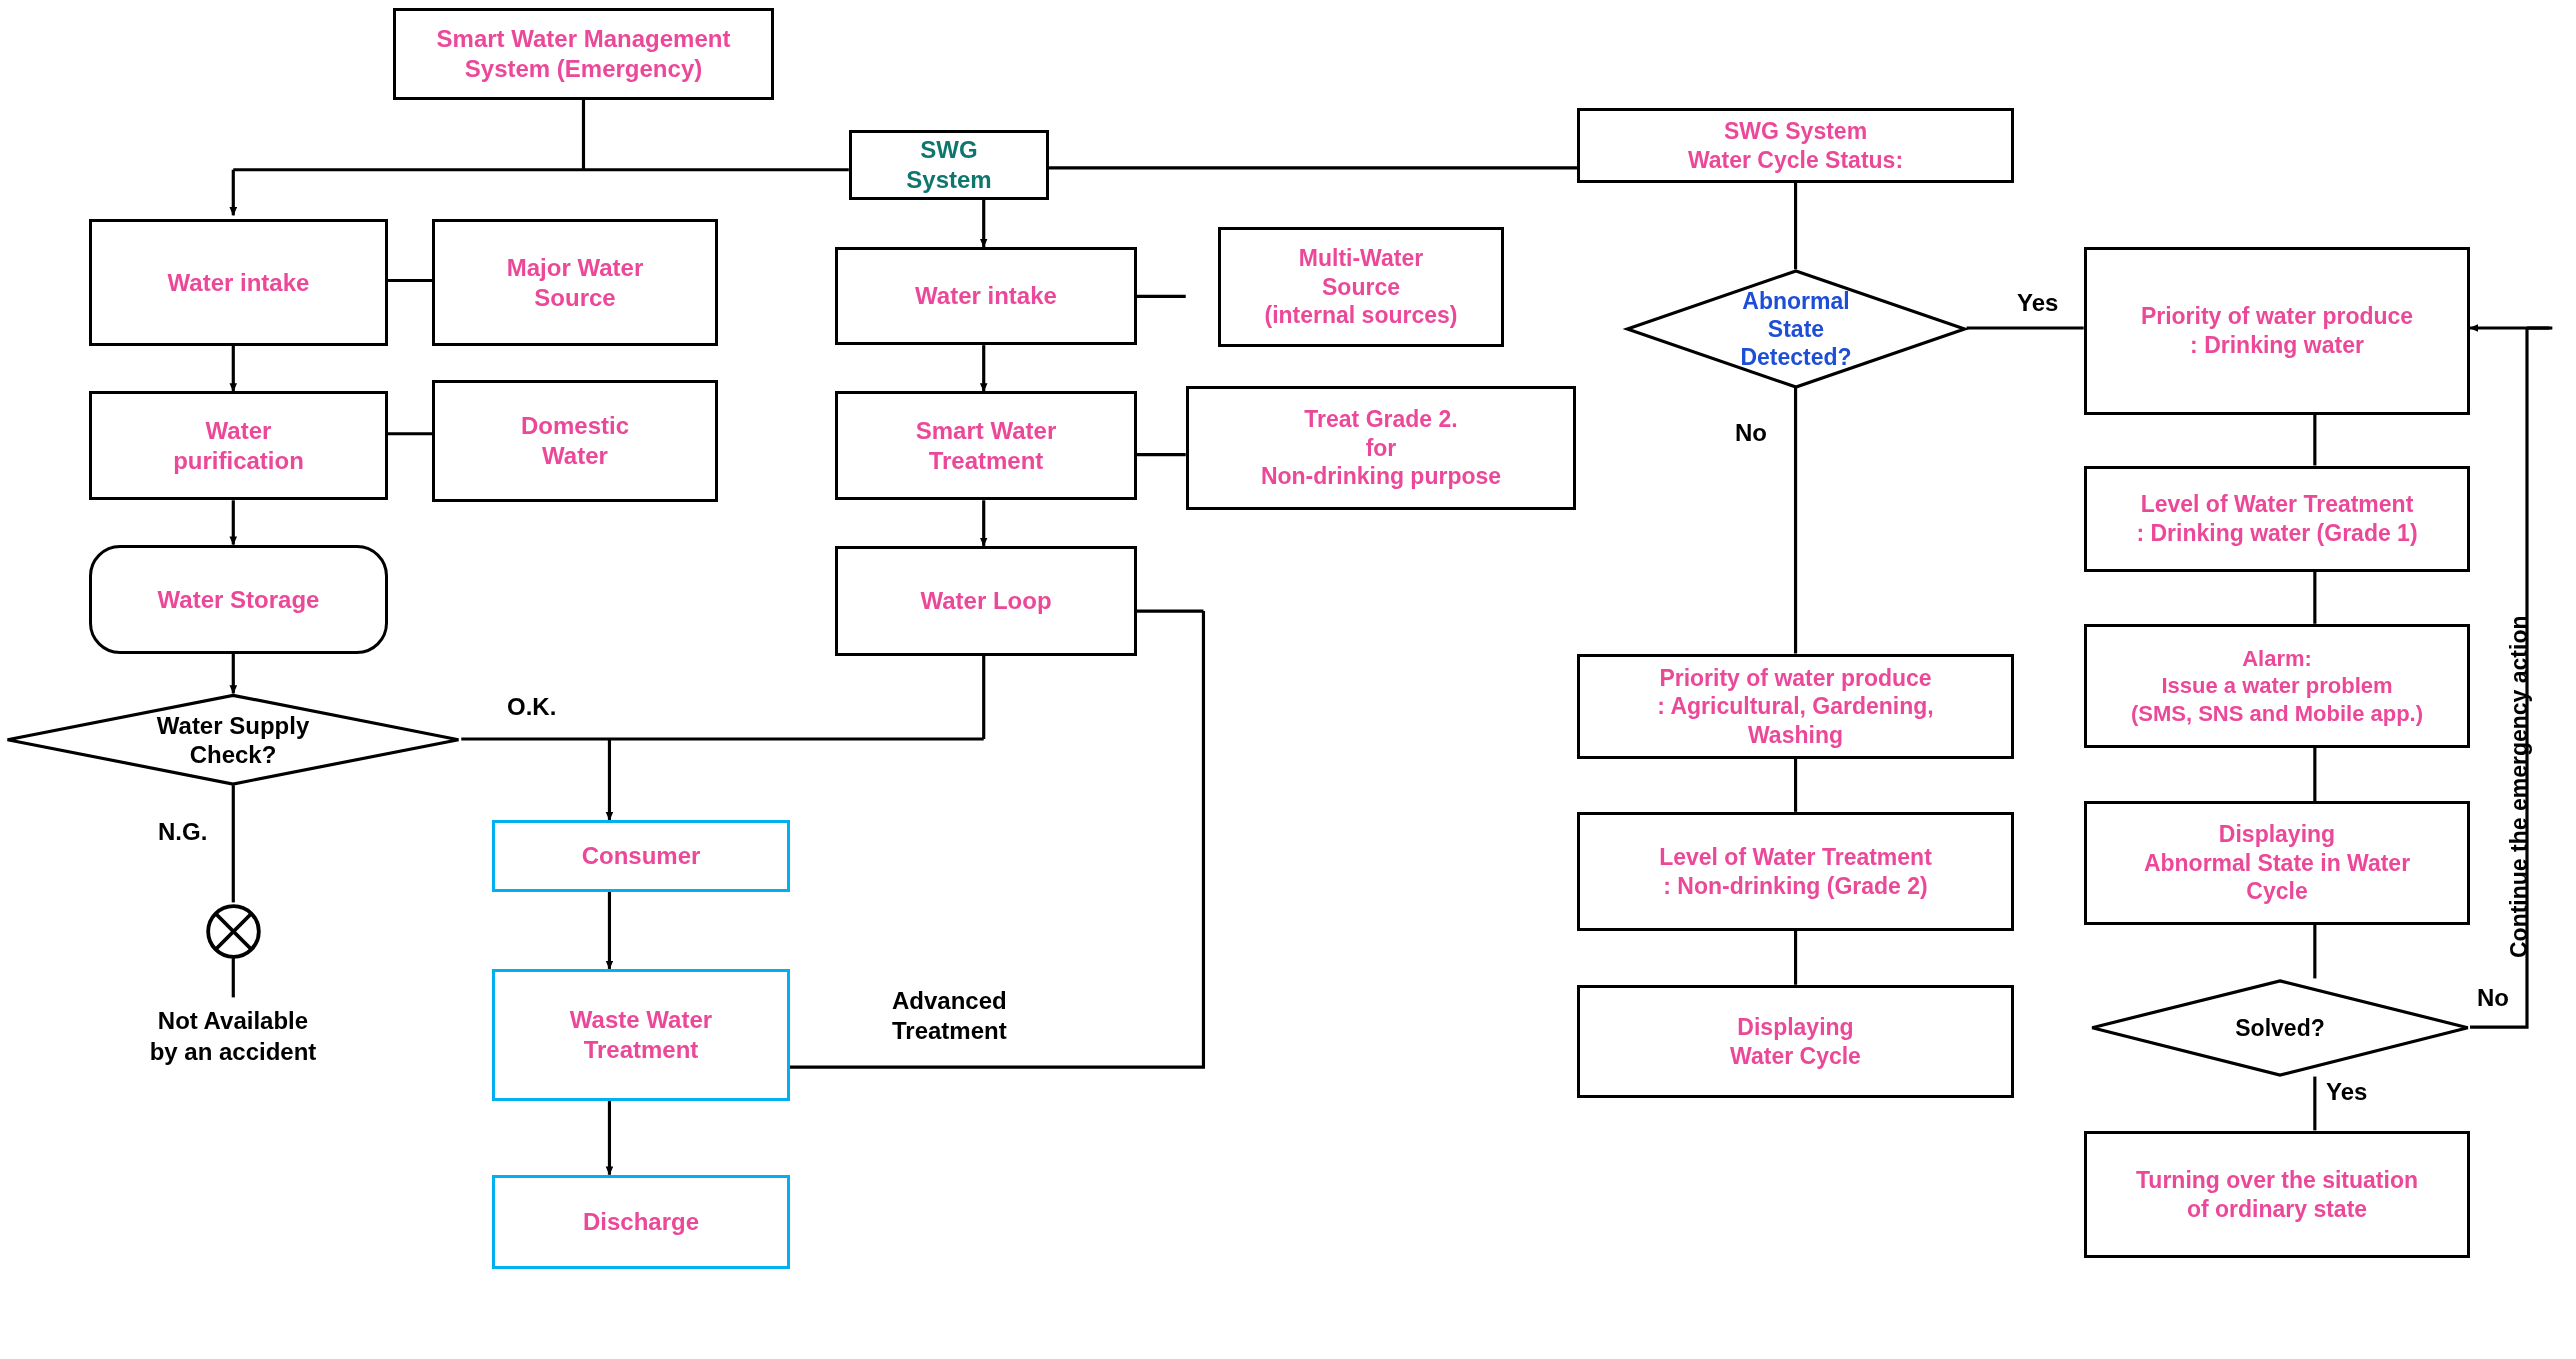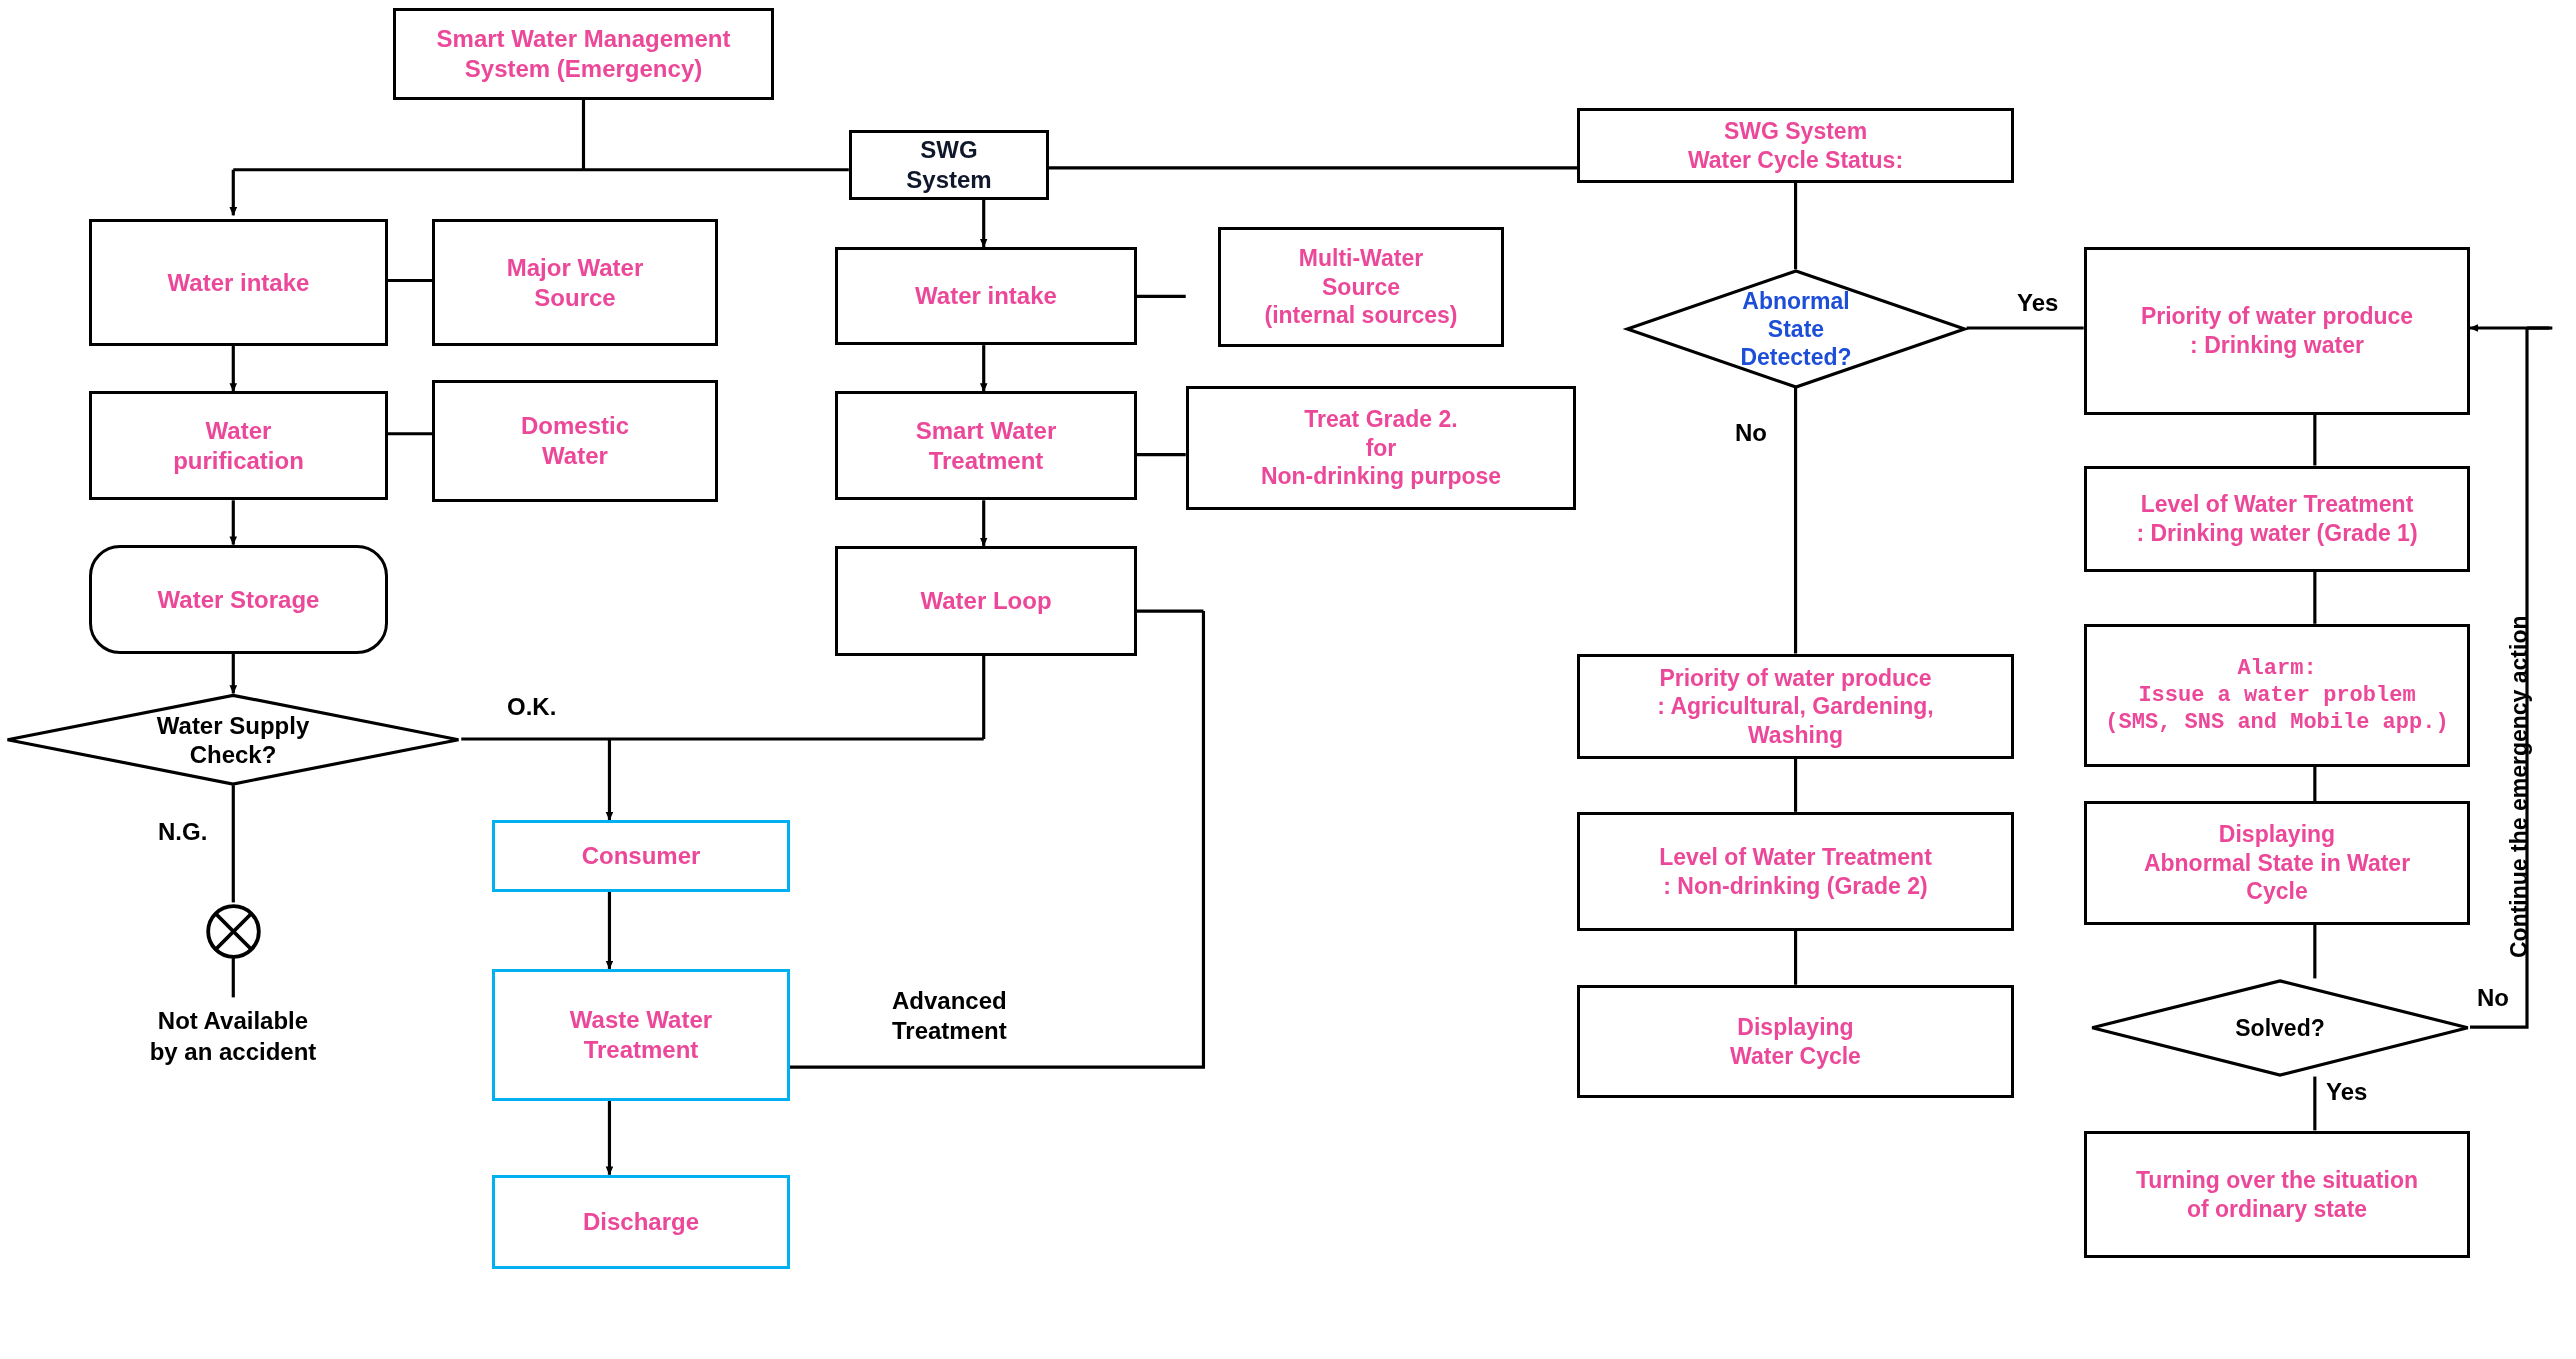--- a/index.html
+++ b/index.html
@@ -39,21 +39,21 @@
     color: #ec4899;
     line-height: 1.24;
     padding: 2.5px 6.3px;
     z-index: 3;
   }
   .node.cyan {
     border-color: #00b0f0;
     margin-left: 32px;
   }
   .node.red-text {
-    color: #0f172a;
+    color: #0f766e;
   }
   .node .txt {
     white-space: pre-line;
     width: 100%;
   }
   .diamond-wrap {
     position: absolute;
     z-index: 3;
   }
   .diamond-wrap svg {
@@ -311,21 +311,21 @@
   <div class="node" style="left:2084px; top:247px; width:386px; height:168px; font-size:23px;">
     <span class="txt">Priority of water produce
 : Drinking water</span>
   </div>
 
   <div class="node" style="left:2084px; top:466px; width:386px; height:106px; font-size:23px;">
     <span class="txt">Level of Water Treatment
 : Drinking water (Grade 1)</span>
   </div>
 
-  <div class="node" style="left:2084px; top:624px; width:386px; height:143px; font-size:22px;font-family:Liberation Mono, monospace;">
+  <div class="node" style="left:2084px; top:624px; width:386px; height:124px; font-size:22px;">
     <span class="txt">Alarm:
 Issue a water problem
 (SMS, SNS and Mobile app.)</span>
   </div>
 
   <div class="node" style="left:2084px; top:801px; width:386px; height:124px; font-size:23px;">
     <span class="txt">Displaying
 Abnormal State in Water
 Cycle</span>
   </div>

